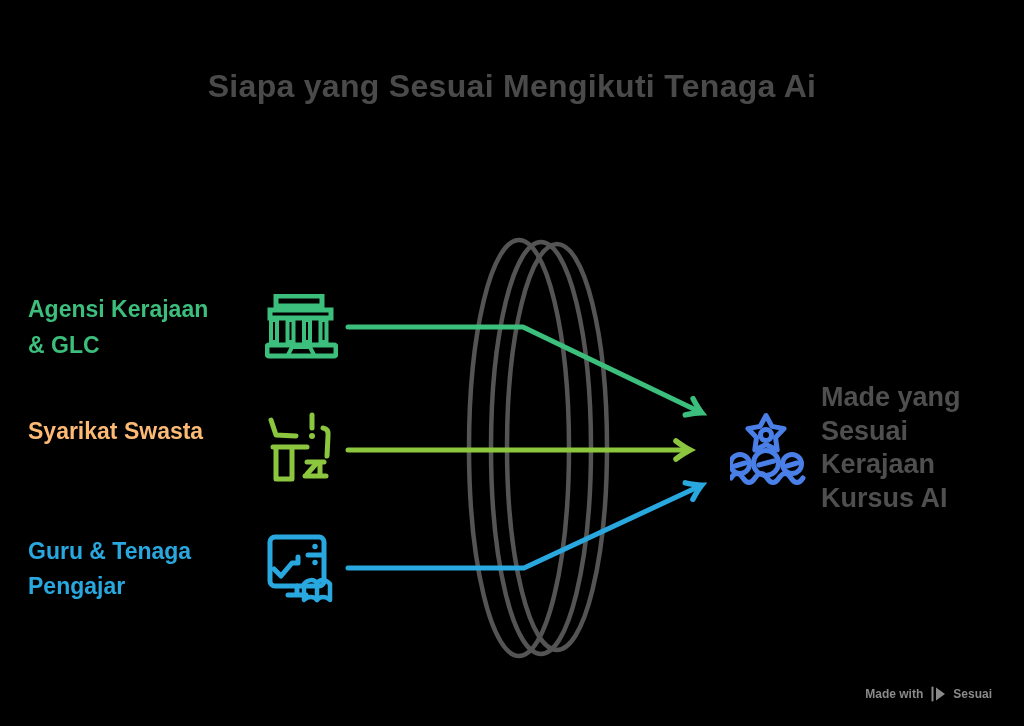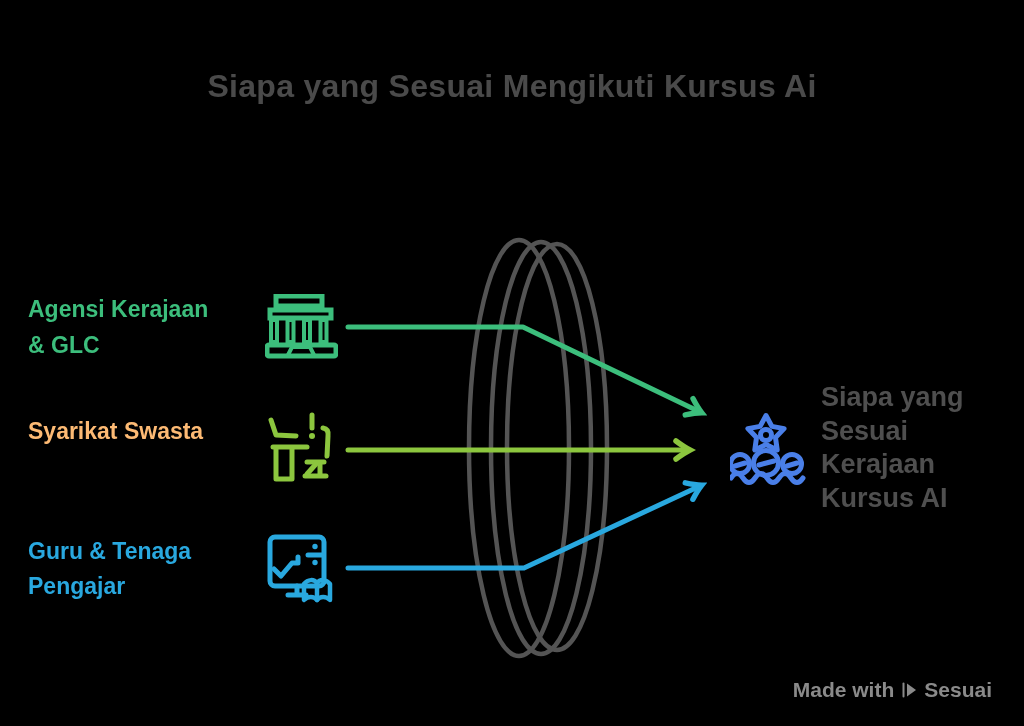--- a/index.html
+++ b/index.html
@@ -27,29 +27,29 @@
   .icon-3 { left:262px; top:534px; }
   .icon-target { left:730px; top:410px; }
   .target-label {
     position:absolute; left:821px; top:381px;
     font-size:27px; line-height:33.5px; font-weight:bold; color:#4F4F4F;
   }
   .target-label span { display:block; }
   .watermark {
     position:absolute; right:32px; bottom:24px;
     display:flex; align-items:center; gap:7px;
-    color:#8A8A8A; font-size:21px; font-weight:bold;
+    color:#8A8A8A; font-size:12px; font-weight:bold;
   }
 </style>
 </head>
 <body>
 
 <div class="canvas">
 
-  <div class="title">Siapa yang Sesuai Mengikuti Kursus Ai</div>
+  <div class="title">Siapa yang Sesuai Mengikuti Tenaga Ai</div>
 
   <svg class="overlay" width="1024" height="726" viewBox="0 0 1024 726">
     <defs>
       <marker id="ah-green" markerUnits="userSpaceOnUse" markerWidth="26" markerHeight="26" viewBox="0 0 26 26" refX="18" refY="13" orient="auto">
         <path d="M6,4 Q14,10 20,13 Q14,16 6,22" fill="none" stroke="#3CBE7C" stroke-width="5.5" stroke-linecap="round"></path>
       </marker>
       <marker id="ah-lime" markerUnits="userSpaceOnUse" markerWidth="26" markerHeight="26" viewBox="0 0 26 26" refX="18" refY="13" orient="auto">
         <path d="M6,4 Q14,10 20,13 Q14,16 6,22" fill="none" stroke="#8CC63E" stroke-width="5.5" stroke-linecap="round"></path>
       </marker>
       <marker id="ah-blue" markerUnits="userSpaceOnUse" markerWidth="26" markerHeight="26" viewBox="0 0 26 26" refX="18" refY="13" orient="auto">
@@ -124,21 +124,21 @@
     <circle cx="10" cy="54" r="9.5"></circle>
     <circle cx="36" cy="53" r="12.5"></circle>
     <circle cx="62" cy="54" r="9.5"></circle>
     <path d="M5,56 L15,53"></path>
     <path d="M29,55 L44,51"></path>
     <path d="M57,56 L67,53"></path>
     <path d="M1,68 C5,62 9,62 13,68 C17,74 21,74 25,68 C29,62 33,62 37,68 C41,74 45,74 49,68 C53,62 57,62 61,68 C65,74 69,74 73,68"></path>
   </svg>
 
   <div class="target-label">
-    <span>Siapa yang</span>
+    <span>Made yang</span>
     <span>Sesuai</span>
     <span>Kerajaan</span>
     <span>Kursus AI</span>
   </div>
 
   <div class="watermark">
     <span>Made with</span>
     <svg width="16" height="16" viewBox="0 0 16 16">
       <path d="M2.5,1.5 V14.5" stroke="#8A8A8A" stroke-width="2" fill="none" stroke-linecap="round"></path>
       <polygon points="6,1.5 15,8 6,14.5" fill="#8A8A8A"></polygon>

